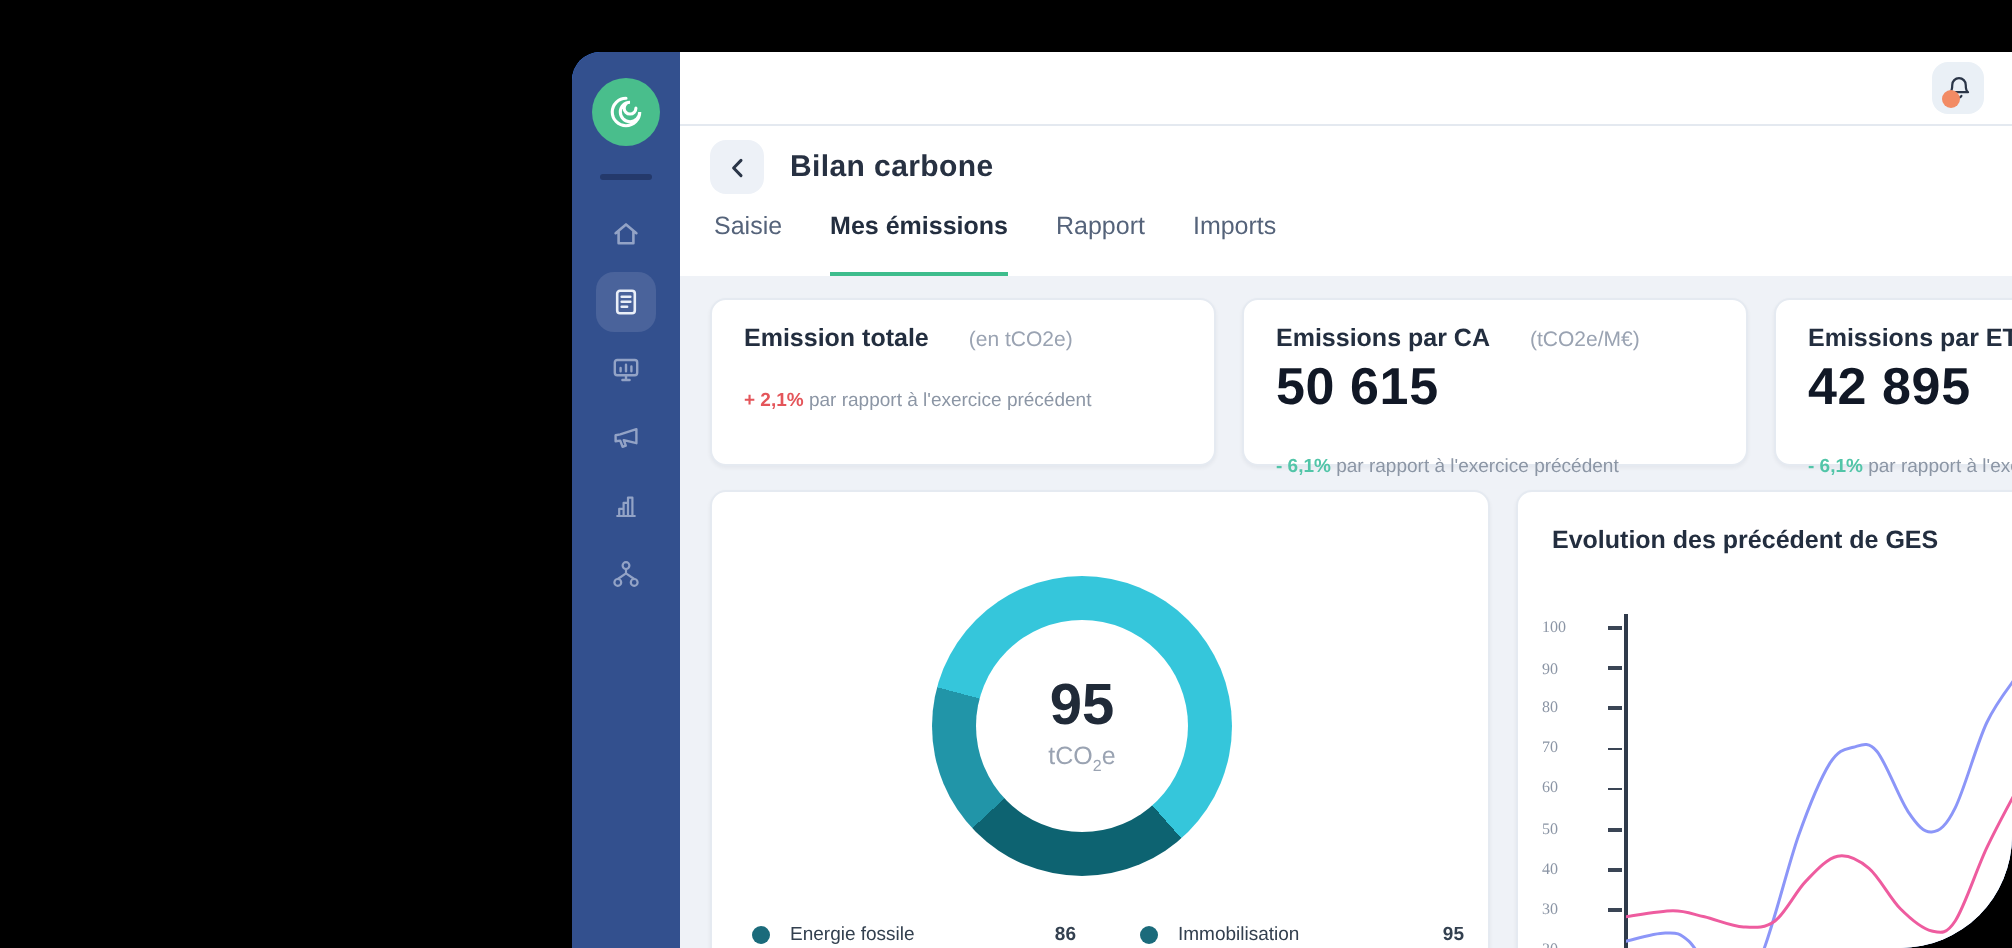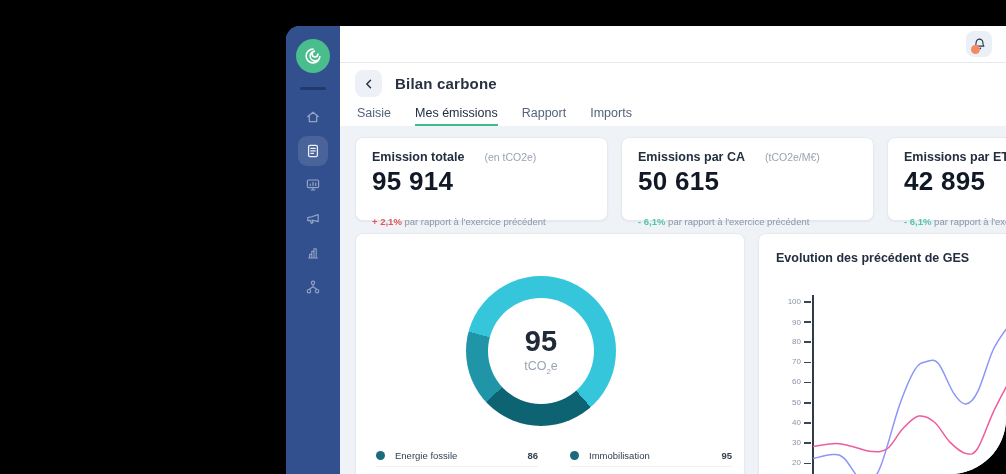--- a/index.html
+++ b/index.html
@@ -23,22 +23,22 @@
           position:relative;}
   .bell-btn{position:absolute;right:14px;top:5px;width:26px;height:26px;border-radius:8px;
             background:#EAF0F6;display:flex;align-items:center;justify-content:center;color:#2B3648;}
   .badge{position:absolute;right:12px;bottom:3px;width:9px;height:9px;border-radius:50%;background:#F28B64;}
   .head-block{background:#FFFFFF;padding:7px 15px 0;}
   .title-row{display:flex;align-items:center;gap:13px;}
   .back-btn{width:27px;height:27px;border-radius:8px;background:#EDF1F7;display:flex;
             align-items:center;justify-content:center;color:#2B3648;}
   .page-title{font-size:15px;font-weight:bold;color:#273142;letter-spacing:.2px;}
   .tabs{display:flex;gap:24px;margin-top:9px;padding-left:2px;}
-  .tab{font-size:12.5px;color:#55637A;padding-bottom:4px;border-bottom:2.5px solid transparent;}
-  .tab.active{color:#232E3F;font-weight:normal;border-bottom-color:#3EBD8D;}
+  .tab{font-size:12.5px;color:#55637A;padding-bottom:16px;border-bottom:2.5px solid transparent;}
+  .tab.active{color:#232E3F;font-weight:bold;border-bottom-color:#3EBD8D;}
   
   .content{flex:1;background:#EFF2F7;padding:11px 15px;}
   .stat-row{display:flex;gap:13px;width:820px;}
   .card{background:#fff;border:1px solid #E5EAF1;border-radius:8px;box-shadow:0 1px 2px rgba(16,24,40,.05);}
   .stat-card{width:253px;height:84px;flex:0 0 auto;box-sizing:border-box;padding:12px 16px;}
   .stat-title{font-size:12.5px;font-weight:bold;color:#232E3F;}
   .stat-unit{font-size:10.5px;font-weight:normal;color:#9AA3B2;margin-left:20px;}
   .stat-value{font-size:26px;font-weight:bold;color:#111826;margin-top:2px;letter-spacing:.3px;}
   .stat-delta{font-size:9.5px;color:#8C96A5;margin-top:19px;}
   .stat-delta .d{font-weight:bold;}
@@ -56,21 +56,21 @@
   .donut-unit sub{font-size:8px;}
   .legend{position:absolute;left:20px;right:12px;top:210px;display:grid;
           grid-template-columns:1fr 1fr;grid-template-rows:23px 23px;grid-auto-flow:column;column-gap:32px;}
   .legend-item{display:flex;align-items:center;border-bottom:1px solid #EDF0F4;}
   .legend-dot{width:9px;height:9px;border-radius:50%;flex:0 0 9px;}
   .legend-label{flex:1;font-size:9.5px;color:#33404F;margin-left:10px;}
   .legend-value{font-size:9.5px;color:#33404F;font-weight:bold;}
   
   .y-axis-line{position:absolute;left:53px;top:61px;width:1.5px;height:215px;background:#2F3A4A;}
   .y-tick{position:absolute;height:1.5px;width:7px;background:#3A4555;left:45px;}
-  .y-label{position:absolute;left:12px;width:30px;text-align:right;font-size:8px;color:#8A94A4;}
+  .y-label{position:absolute;left:12px;width:30px;font-size:8px;color:#8A94A4;font-family:Liberation Serif, serif;}
   .plot-svg{position:absolute;left:54px;top:67px;}
 </style>
 </head>
 <body>
 
 <div class="canvas">
   <div class="window">
 
     <div class="sidebar">
       <div class="logo">
@@ -143,21 +143,20 @@
           <div class="tab">Rapport</div>
           <div class="tab">Imports</div>
         </div>
       </div>
 
       <div class="content">
 
         <div class="stat-row">
           <div class="card stat-card">
             <div class="stat-title"><span>Emission totale</span><span class="stat-unit">(en tCO2e)</span></div>
-            <div class="stat-value">95 914</div>
             <div class="stat-delta"><span class="d" style="color: rgb(228, 85, 90);">+ 2,1%</span> <span>par rapport à l'exercice précédent</span></div>
           </div>
           <div class="card stat-card">
             <div class="stat-title"><span>Emissions par CA</span><span class="stat-unit">(tCO2e/M€)</span></div>
             <div class="stat-value">50 615</div>
             <div class="stat-delta"><span class="d" style="color: rgb(82, 197, 168);">- 6,1%</span> <span>par rapport à l'exercice précédent</span></div>
           </div>
           <div class="card stat-card">
             <div class="stat-title"><span>Emissions par ETP</span></div>
             <div class="stat-value">42 895</div>

